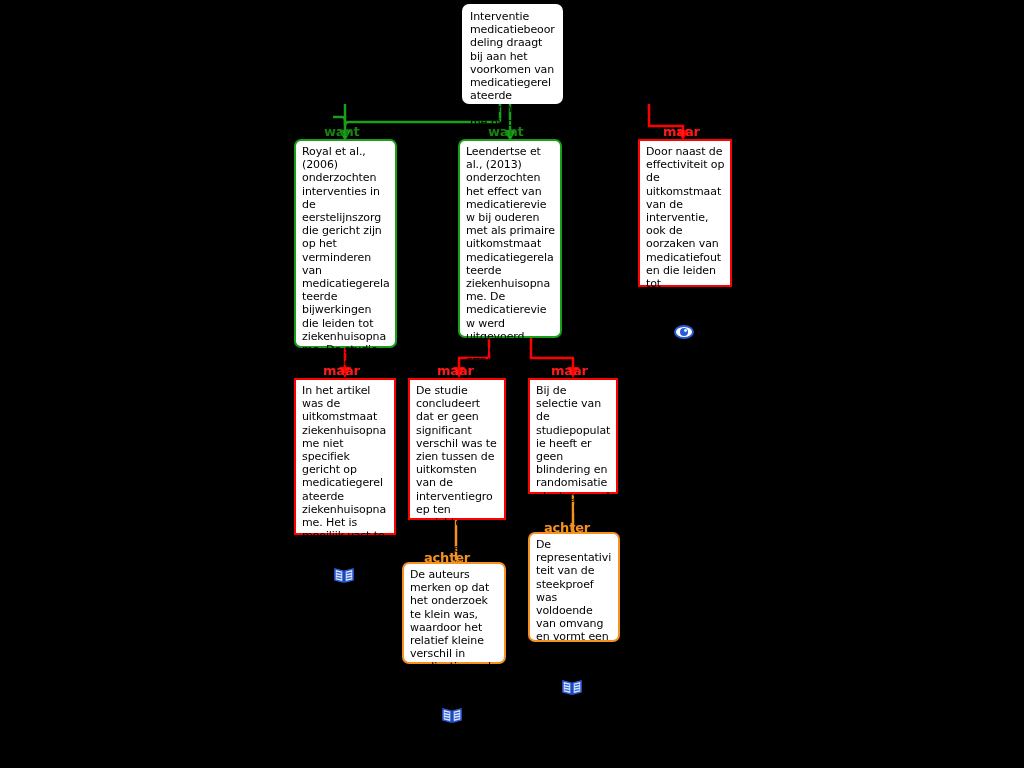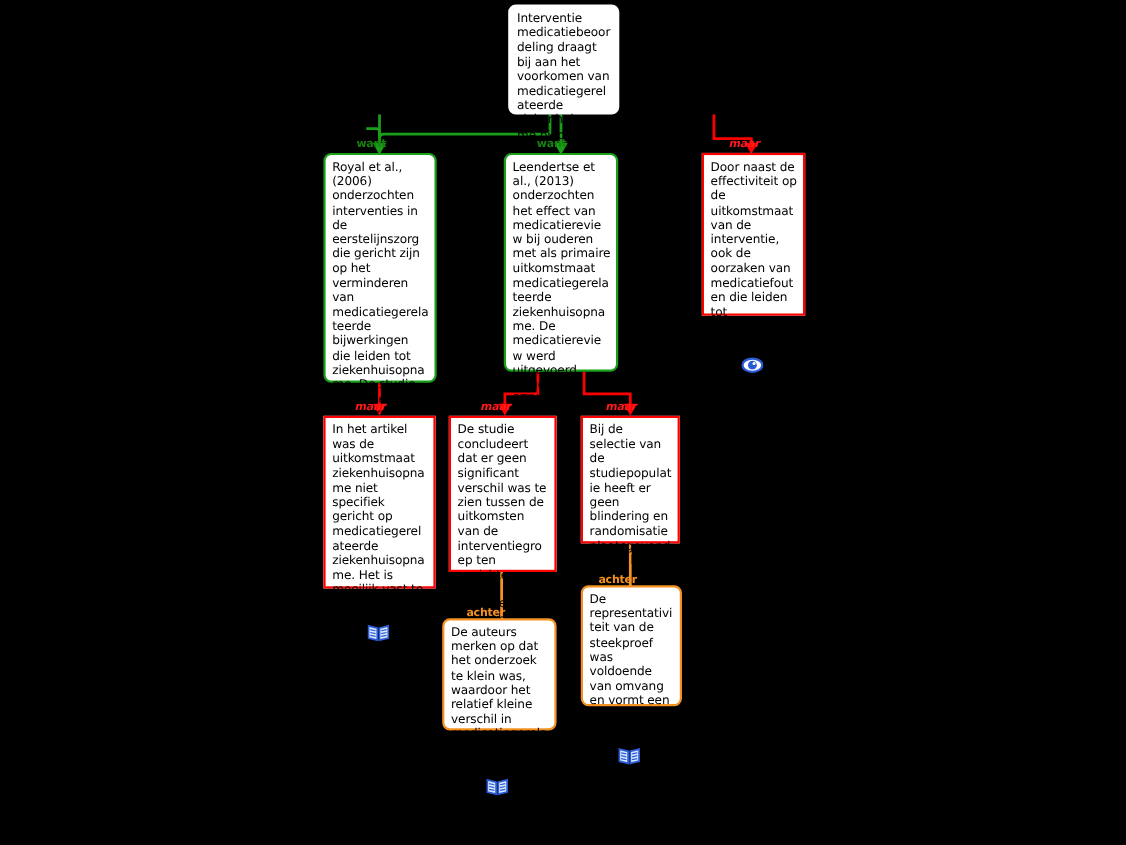--- a/index.html
+++ b/index.html
@@ -36,29 +36,29 @@
     border:2px solid #ff0000;
     border-radius:0px;
   }
   .node.orange{
     border:2px solid #f59120;
     border-radius:7px;
   }
 
   .edge-label{
     position:absolute;
-    font-size:10px;
+    font-size:13px;
     font-weight:bold;
     line-height:9px;
     letter-spacing:-0.2px;
     background:transparent;
     white-space:nowrap;
   }
   .edge-label.want{color:#17820f;}
-  .edge-label.maar{color:#ff1a1a;font-style:italic;}
+  .edge-label.maar{color:#ff1a1a;}
   .edge-label.achter{color:#f59120;}
 
   .icon{position:absolute;}
   .icon svg{display:block;}
 </style>
 </head>
 <body>
 
 <div id="canvas">
 

